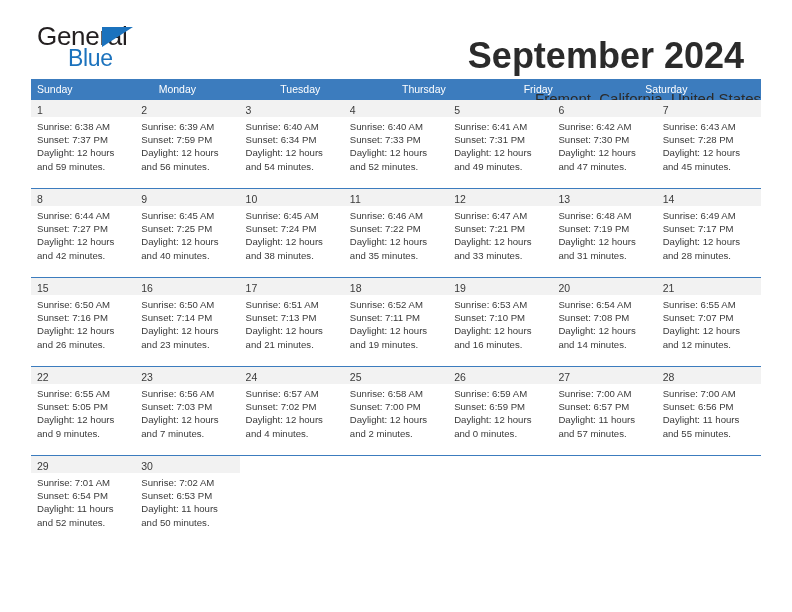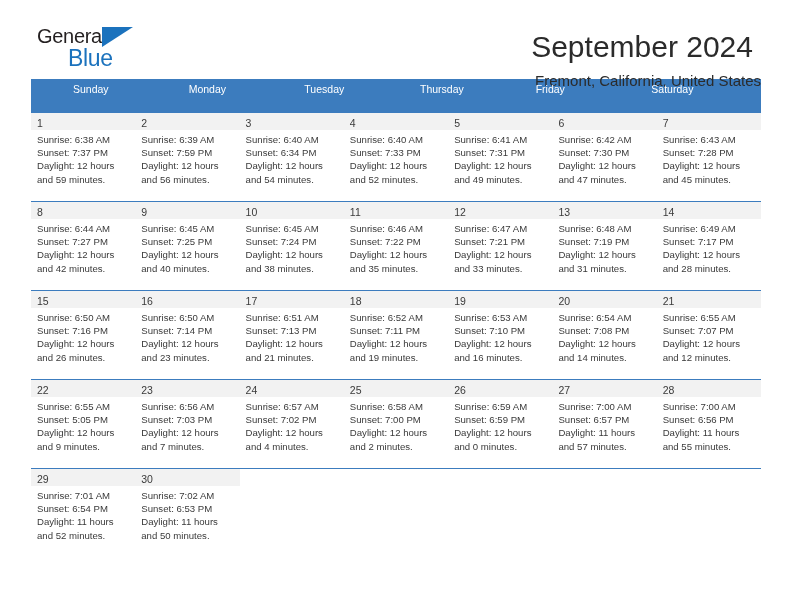--- a/index.html
+++ b/index.html
@@ -34,21 +34,21 @@
   .logo {
     position: relative;
     width: 125px;
     height: 48px;
     flex: 0 0 auto;
   }
   .logo-general {
     position: absolute;
     left: 6px;
     top: 0px;
-    font-size: 20px;
+    font-size: 26px;
     letter-spacing: -0.3px;
     color: #231f20;
     line-height: 28px;
   }
   .logo-tri {
     position: absolute;
     left: 71px;
     top: 5px;
     width: 0;
     height: 0;
@@ -63,44 +63,43 @@
     letter-spacing: -0.3px;
     color: #1b72bd;
     line-height: 28px;
   }
   .titles {
     text-align: right;
     flex: 1 1 auto;
     padding-top: 1px;
   }
   .cal-title {
-    font-size: 30px;
+    font-size: 36px;
     color: #2b2b2b;
     line-height: 32px;
-    font-weight: normal;
-    margin: 8px;
+    font-weight: bold;
+    margin: 17px;
   }
   .cal-sub {
     font-size: 15px;
     color: #2b2b2b;
     line-height: 20px;
     margin: 6px 0 0 0;
     font-weight: normal;
   }
 
   
   .calendar {
     width: 730px;
     margin-top: 7px;
   }
   .weekdays {
     display: flex;
     background: #3c7cbe;
-    height: 34px;
-    padding-left: 36px;
+    height: 21px;
   }
   .weekday {
     flex: 1 1 0;
     color: #ffffff;
     font-size: 10.5px;
     line-height: 21px;
     padding-left: 6px;
     box-sizing: border-box;
     overflow: hidden;
     white-space: nowrap;

